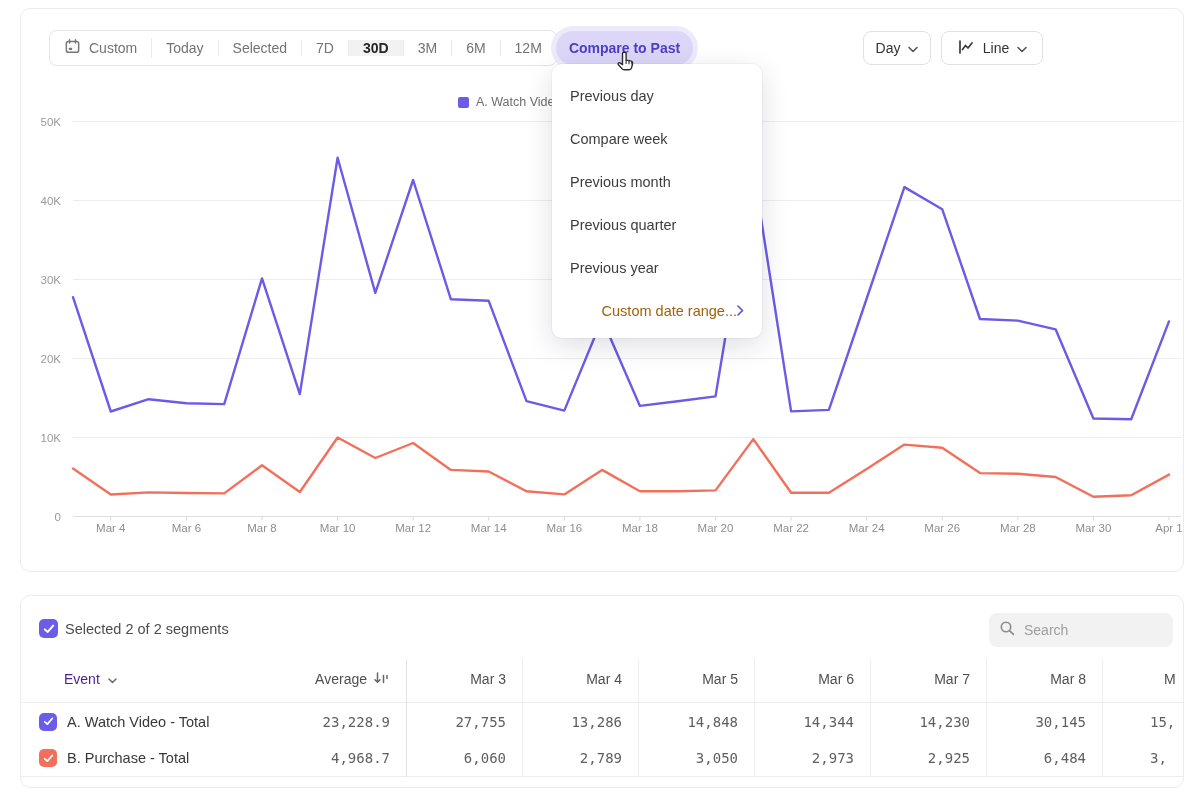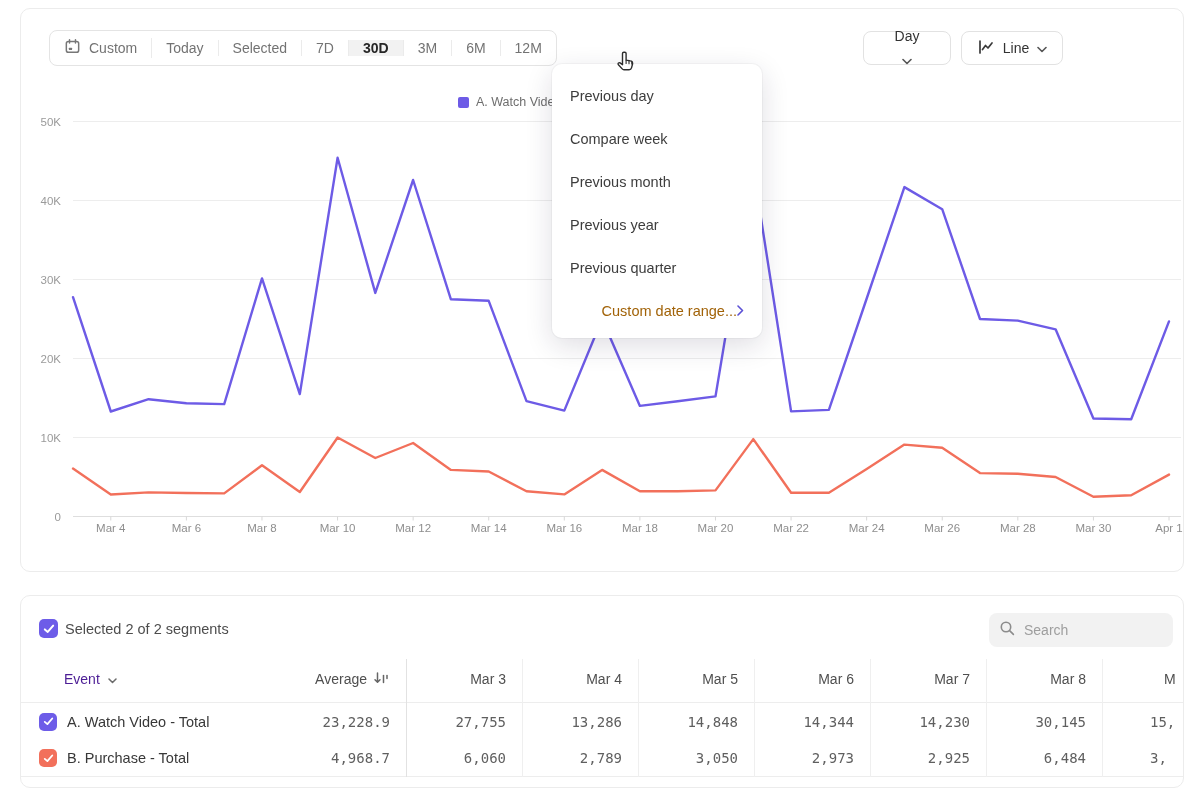--- a/index.html
+++ b/index.html
@@ -22,21 +22,21 @@
 
   .compare-btn { position:absolute; left:535px; top:22px; width:137px; height:34px;
     border:none; border-radius:17px; background:#dcd6f8; color:#4b3fc6; font-size:14px;
     font-family:"Liberation Sans",sans-serif; font-weight:bold;
     box-shadow:0 0 0 5px #edebfb; cursor:pointer; }
 
   .toolbar-right { position:absolute; top:22px; left:842px; display:flex; gap:10px; }
   .tb-btn { display:flex; align-items:center; justify-content:center; gap:8px; height:34px;
     padding:0 13px; background:#fff; border:1px solid #e2e2e2; border-radius:8px;
     font-size:14px; color:#333; font-family:"Liberation Sans",sans-serif; cursor:pointer; white-space:nowrap; }
-  .tb-btn.w-linear { width:115px; } .tb-btn.w-day { width:88px;flex-direction:column; } .tb-btn.w-line { width:102px; }
+  .tb-btn.w-linear { width:115px; } .tb-btn.w-day { width:68px; } .tb-btn.w-line { width:102px; }
 
   
   #chart-svg { position:absolute; left:0; top:0; }
   .legend { position:absolute; left:0; right:0; top:86px; display:flex; justify-content:center;
     gap:24px; z-index:2; }
   .legend-item { display:flex; align-items:center; gap:7px; font-size:12.5px; color:#6e6e6e; }
   .legend-swatch { width:11px; height:11px; border-radius:2px; }
 
   
   .dropdown { position:absolute; left:552px; top:64px; width:210px; height:274px; background:#fff;
@@ -172,20 +172,21 @@
           <span>3M</span>
         </div>
         <div class="seg-item">
           <span>6M</span>
         </div>
         <div class="seg-item">
           <span>12M</span>
         </div>
       </div>
 
+    <button class="compare-btn">Compare to Past</button>
 
     <div class="toolbar-right">
       <button class="tb-btn w-day">
         <span>Day</span>
         <span>
           <svg width="10" height="7" viewBox="0 0 10 7" fill="none">
               <polyline points="1,1.5 5,5.5 9,1.5" stroke="#555" stroke-width="1.6" stroke-linecap="round" stroke-linejoin="round"></polyline>
             </svg>
         </span>
       </button>
@@ -203,22 +204,22 @@
             </svg>
         </span>
       </button>
     </div>
   </section>
 
   <div class="dropdown">
       <div class="menu-item">Previous day</div>
       <div class="menu-item">Compare week</div>
       <div class="menu-item">Previous month</div>
+      <div class="menu-item">Previous quarter</div>
       <div class="menu-item">Previous year</div>
-      <div class="menu-item">Previous quarter</div>
       <div class="menu-item custom">
         <span>Custom date range...</span>
         <span><svg width="7" height="11" viewBox="0 0 7 11" fill="none">
             <polyline points="1,1 5.5,5.5 1,10" stroke="#5b50d6" stroke-width="1.6" stroke-linecap="round" stroke-linejoin="round"></polyline>
           </svg></span>
       </div>
     </div>
 
   <div class="cursor">
     <svg width="23" height="26" viewBox="0 0 23 26" fill="none">

